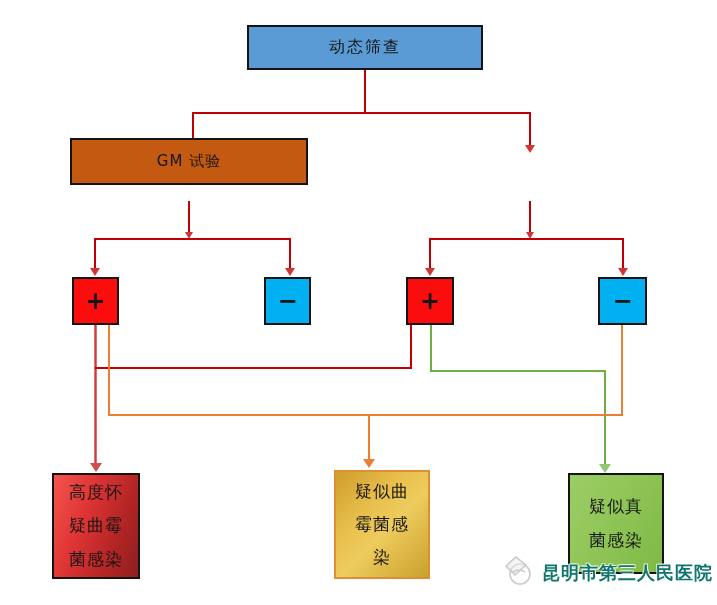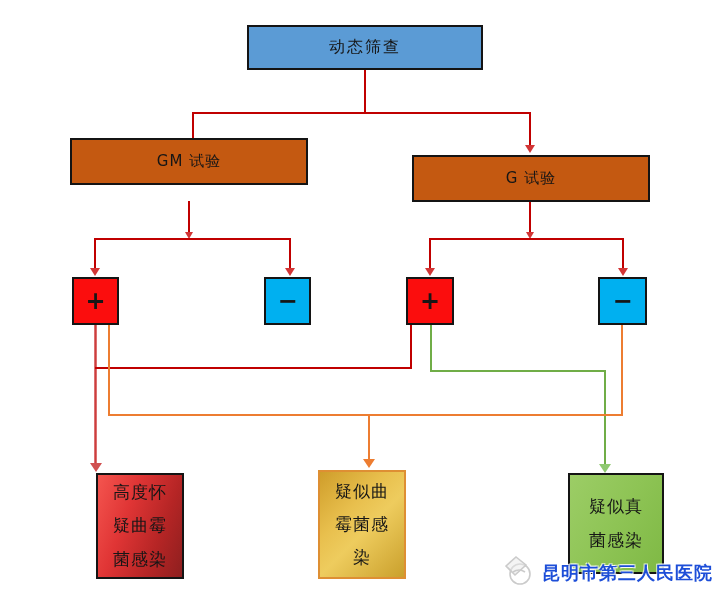--- a/index.html
+++ b/index.html
@@ -10,37 +10,37 @@
   .box{
     position:absolute;display:flex;align-items:center;justify-content:center;
     box-sizing:border-box;border:2px solid #141414;color:#161616;text-align:center;
   }
   .lvl1{background:#5B9BD5;font-size:16px;letter-spacing:2px;justify-content:center;}
   .lvl2{background:#C45911;font-size:15px;letter-spacing:1px;}
   .sign{font-size:24px;font-weight:bold;}
   .pos{background:#FB0D0D;}
   .neg{background:#00B0F0;}
   .result{font-size:17px;line-height:1.95;white-space:pre-line;letter-spacing:1px;}
-  .res-red{background:linear-gradient(110deg,#f4554f 0%,#e03535 35%,#b52525 70%,#8e1f1f 100%);margin-left:44px;}
+  .res-red{background:linear-gradient(110deg,#f4554f 0%,#e03535 35%,#b52525 70%,#8e1f1f 100%);}
   .res-gold{background:linear-gradient(135deg,#cf9d2a 0%,#e8bf4d 35%,#eecc5e 55%,#caa02c 100%);border:2px solid #DE8F33;}
   .res-green{background:linear-gradient(120deg,#9ccd66 0%,#8ec455 50%,#7fb945 100%);}
   .line{position:absolute;}
   .crimson{background:#C00000;}
   .orange{background:#ED7D31;}
   .green{background:#70AD47;}
   .softred{background:linear-gradient(90deg,#eaa2a2 0%,#cc3d3d 34%,#cc3d3d 66%,#eaa2a2 100%);}
   .arrow{position:absolute;width:0;height:0;border-left:5px solid transparent;border-right:5px solid transparent;border-top:8px solid #D23535;}
   .arrow.small{border-left-width:4px;border-right-width:4px;border-top-width:7px;}
   .arrow.big{border-left-width:6px;border-right-width:6px;border-top-width:9px;}
   .arrow.a-softred{border-top-color:#D05050;}
   .arrow.a-orange{border-top-color:#ED7D31;}
   .arrow.a-green{border-top-color:#8FC970;}
   #watermark{position:absolute;left:500px;top:552px;display:flex;align-items:center;}
   #wm-text{
-    font-size:18px;font-weight:bold;color:#1d4ed8;letter-spacing:1px;margin-left:6px;
+    font-size:18px;font-weight:bold;color:#0f766e;letter-spacing:1px;margin-left:6px;
     text-shadow:1px 1px 0 rgba(255,255,255,.95),-1px -1px 0 rgba(255,255,255,.7),1px -1px 0 rgba(255,255,255,.7);
   }
 </style>
 </head>
 <body>
 
 <div id="canvas">
 
   <div class="line crimson" style="left:364px;top:70px;width:2px;height:43px;"></div>
   <div class="line crimson" style="left:192px;top:112px;width:339px;height:2px;"></div>
@@ -82,43 +82,40 @@
   <div class="line orange" style="left:368px;top:414px;width:2px;height:46px;"></div>
   <div class="arrow big a-orange" style="left:363px;top:459px;"></div>
 
   <div class="box lvl1" style="left:247px;top:25px;width:236px;height:45px;">
     <span>动态筛查</span>
   </div>
 
   <div class="box lvl2" style="left:70px;top:138px;width:238px;height:47px;">
     <span>GM 试验</span>
   </div>
-  <div class="box lvl2" style="left:412px;top:155px;width:238px;height:47px;">
-    <span>G 试验</span>
-  </div>
 
   <div class="box sign pos" style="left:72px;top:277px;width:47px;height:48px;">
     <span>+</span>
   </div>
   <div class="box sign neg" style="left:264px;top:277px;width:47px;height:48px;">
     <span>−</span>
   </div>
   <div class="box sign pos" style="left:406px;top:277px;width:48px;height:48px;">
     <span>+</span>
   </div>
   <div class="box sign neg" style="left:598px;top:277px;width:49px;height:48px;">
     <span>−</span>
   </div>
 
   <div class="box result res-red" style="left:52px;top:473px;width:88px;height:106px;">
     <span>高度怀
 疑曲霉
 菌感染</span>
   </div>
-  <div class="box result res-gold" style="left:318px;top:470px;width:88px;height:109px;align-items:center;">
+  <div class="box result res-gold" style="left:334px;top:470px;width:96px;height:109px;align-items:center;">
     <span>疑似曲
 霉菌感
 染</span>
   </div>
   <div class="box result res-green" style="left:568px;top:473px;width:96px;height:101px;">
     <span>疑似真
 菌感染</span>
   </div>
 
   <div id="watermark">

